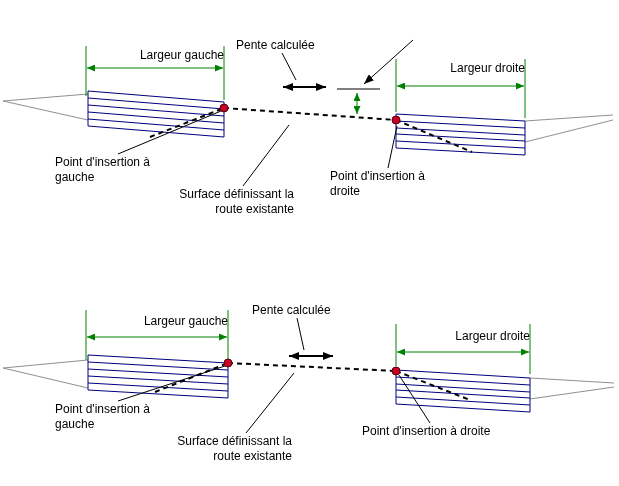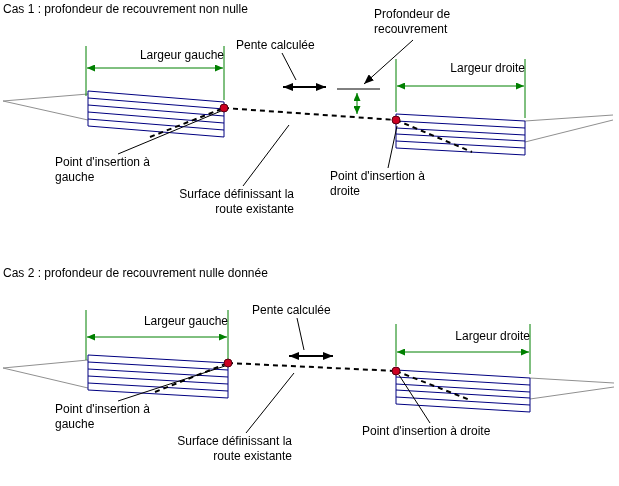--- a/index.html
+++ b/index.html
@@ -116,37 +116,34 @@
       <line x1="297" y1="318" x2="304" y2="350"></line>
       <line x1="118" y1="401" x2="225" y2="366"></line>
       <line x1="246" y1="433" x2="294" y2="373"></line>
       <line x1="430" y1="423" x2="399" y2="375"></line>
     </g>
 
     <circle class="dot" cx="228" cy="363" r="4"></circle>
     <circle class="dot" cx="396" cy="371" r="4"></circle>
   </svg>
 
-  <div class="label nowrap" style="left:3px; top:2px;">Cas 1 : profondeur de recouvrement non nulle</div>
 
   <div class="label nowrap" style="left:236px; top:38px;">Pente calculée</div>
 
-  <div class="label" style="left:374px; top:7px; width:95px;">Profondeur de recouvrement</div>
 
   <div class="label center" style="left:86px; top:48px; width:138px;">Largeur gauche</div>
 
   <div class="label center" style="left:396px; top:61px; width:129px;">Largeur droite</div>
 
   <div class="label" style="left:55px; top:155px; width:115px;">Point d'insertion à gauche</div>
 
   <div class="label center" style="left:176px; top:187px; width:118px;">Surface définissant la route existante</div>
 
   <div class="label" style="left:330px; top:169px; width:115px;">Point d'insertion à droite</div>
 
-  <div class="label nowrap" style="left:3px; top:266px;">Cas 2 : profondeur de recouvrement nulle donnée</div>
 
   <div class="label nowrap" style="left:252px; top:303px;">Pente calculée</div>
 
   <div class="label center" style="left:86px; top:314px; width:142px;">Largeur gauche</div>
 
   <div class="label center" style="left:396px; top:329px; width:134px;">Largeur droite</div>
 
   <div class="label" style="left:55px; top:402px; width:115px;">Point d'insertion à gauche</div>
 
   <div class="label center" style="left:172px; top:434px; width:120px;">Surface définissant la route existante</div>

